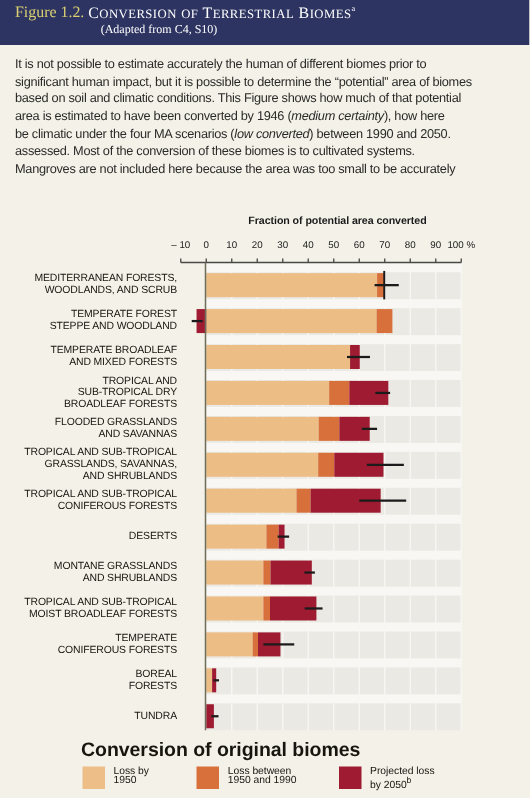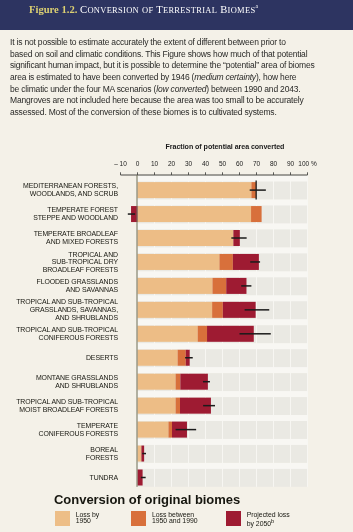--- a/index.html
+++ b/index.html
@@ -1,20 +1,20 @@
 <!DOCTYPE html>
 <html><head>
 <meta charset="utf-8">
 <style>
   html,body{margin:0;padding:0;}
   body{width:353px;height:532px;background:#F4F1E8;font-family:"Liberation Sans",sans-serif;overflow:hidden;}
   #page{position:relative;width:353px;height:532px;}
   .hdr{position:absolute;left:0;top:0;width:353px;height:30px;background:#2D3461;}
   .hdr-t1{position:absolute;left:10px;top:3.4px;font-family:"Liberation Serif",serif;font-size:10.6px;color:#fff;white-space:nowrap;}
-  .hdr-num{color:#DCD072;font-weight:bold;margin-left:19px;}
+  .hdr-num{color:#DCD072;font-weight:normal;}
   .sc{letter-spacing:0.30px;}
   .sc .u{font-size:1em;}
   .sc .l{font-size:0.80em;}
   .ftn{font-size:5.5px;vertical-align:super;}
   .hdr-t2{position:absolute;left:0;top:15.0px;width:212px;text-align:center;font-family:"Liberation Serif",serif;font-size:8.0px;color:#fff;}
   .body-text{position:absolute;left:10px;top:37px;width:320px;font-size:8.5px;line-height:11.7px;color:#2a2a28;letter-spacing:-0.19px;white-space:nowrap;}
   .chart{position:absolute;left:0;top:0px;width:353px;height:532px;padding-left:16px;}
   .axis-title{position:absolute;left:130px;top:143px;width:190px;text-align:center;font-size:7.1px;font-weight:bold;color:#1a1a1a;letter-spacing:-0.05px;}
   .cap-line{height:11.7px;}
   .axis-ticks{position:absolute;left:0;top:160px;width:353px;height:10px;}
@@ -31,29 +31,30 @@
 </style>
 </head>
 <body>
 
 <div id="page">
   <div class="hdr">
     <div class="hdr-t1">
       <span class="hdr-num">Figure 1.2.</span>
       <span class="sc"><span class="u">C</span><span class="l">ONVERSION</span><span class="u"> </span><span class="l">OF</span><span class="u"> T</span><span class="l">ERRESTRIAL</span><span class="u"> B</span><span class="l">IOMES</span></span><sup class="ftn">a</sup>
     </div>
+    <div class="hdr-t2">(Adapted from C4, S10)</div>
   </div>
   <div class="body-text">
-      <div class="cap-line"><span>It is not possible to estimate accurately the extent of different between prior to</span></div>
+      <div class="cap-line"><span>It is not possible to estimate accurately the human of different biomes prior to</span></div>
+      <div class="cap-line"><span>significant human impact, but it is possible to determine the “potential” area of biomes</span></div>
       <div class="cap-line"><span>based on soil and climatic conditions. This Figure shows how much of that potential</span></div>
-      <div class="cap-line"><span>significant human impact, but it is possible to determine the “potential” area of biomes</span></div>
       <div class="cap-line"><span>area is estimated to have been converted by 1946 (</span><span style="font-style: italic;">medium certainty</span><span>), how here</span></div>
-      <div class="cap-line"><span>be climatic under the four MA scenarios (</span><span style="font-style: italic;">low converted</span><span>) between 1990 and 2043.</span></div>
+      <div class="cap-line"><span>be climatic under the four MA scenarios (</span><span style="font-style: italic;">low converted</span><span>) between 1990 and 2050.</span></div>
+      <div class="cap-line"><span>assessed. Most of the conversion of these biomes is to cultivated systems.</span></div>
       <div class="cap-line"><span>Mangroves are not included here because the area was too small to be accurately</span></div>
-      <div class="cap-line"><span>assessed. Most of the conversion of these biomes is to cultivated systems.</span></div>
     </div>
   <div class="chart">
     <div class="axis-title">Fraction of potential area converted</div>
     <div class="axis-ticks" id="axis-ticks">
         <span style="left: 120.5px;">– 10</span>
         <span style="left: 137.5px;">0</span>
         <span style="left: 154.5px;">10</span>
         <span style="left: 171.5px;">20</span>
         <span style="left: 188.5px;">30</span>
         <span style="left: 205.5px;">40</span>

